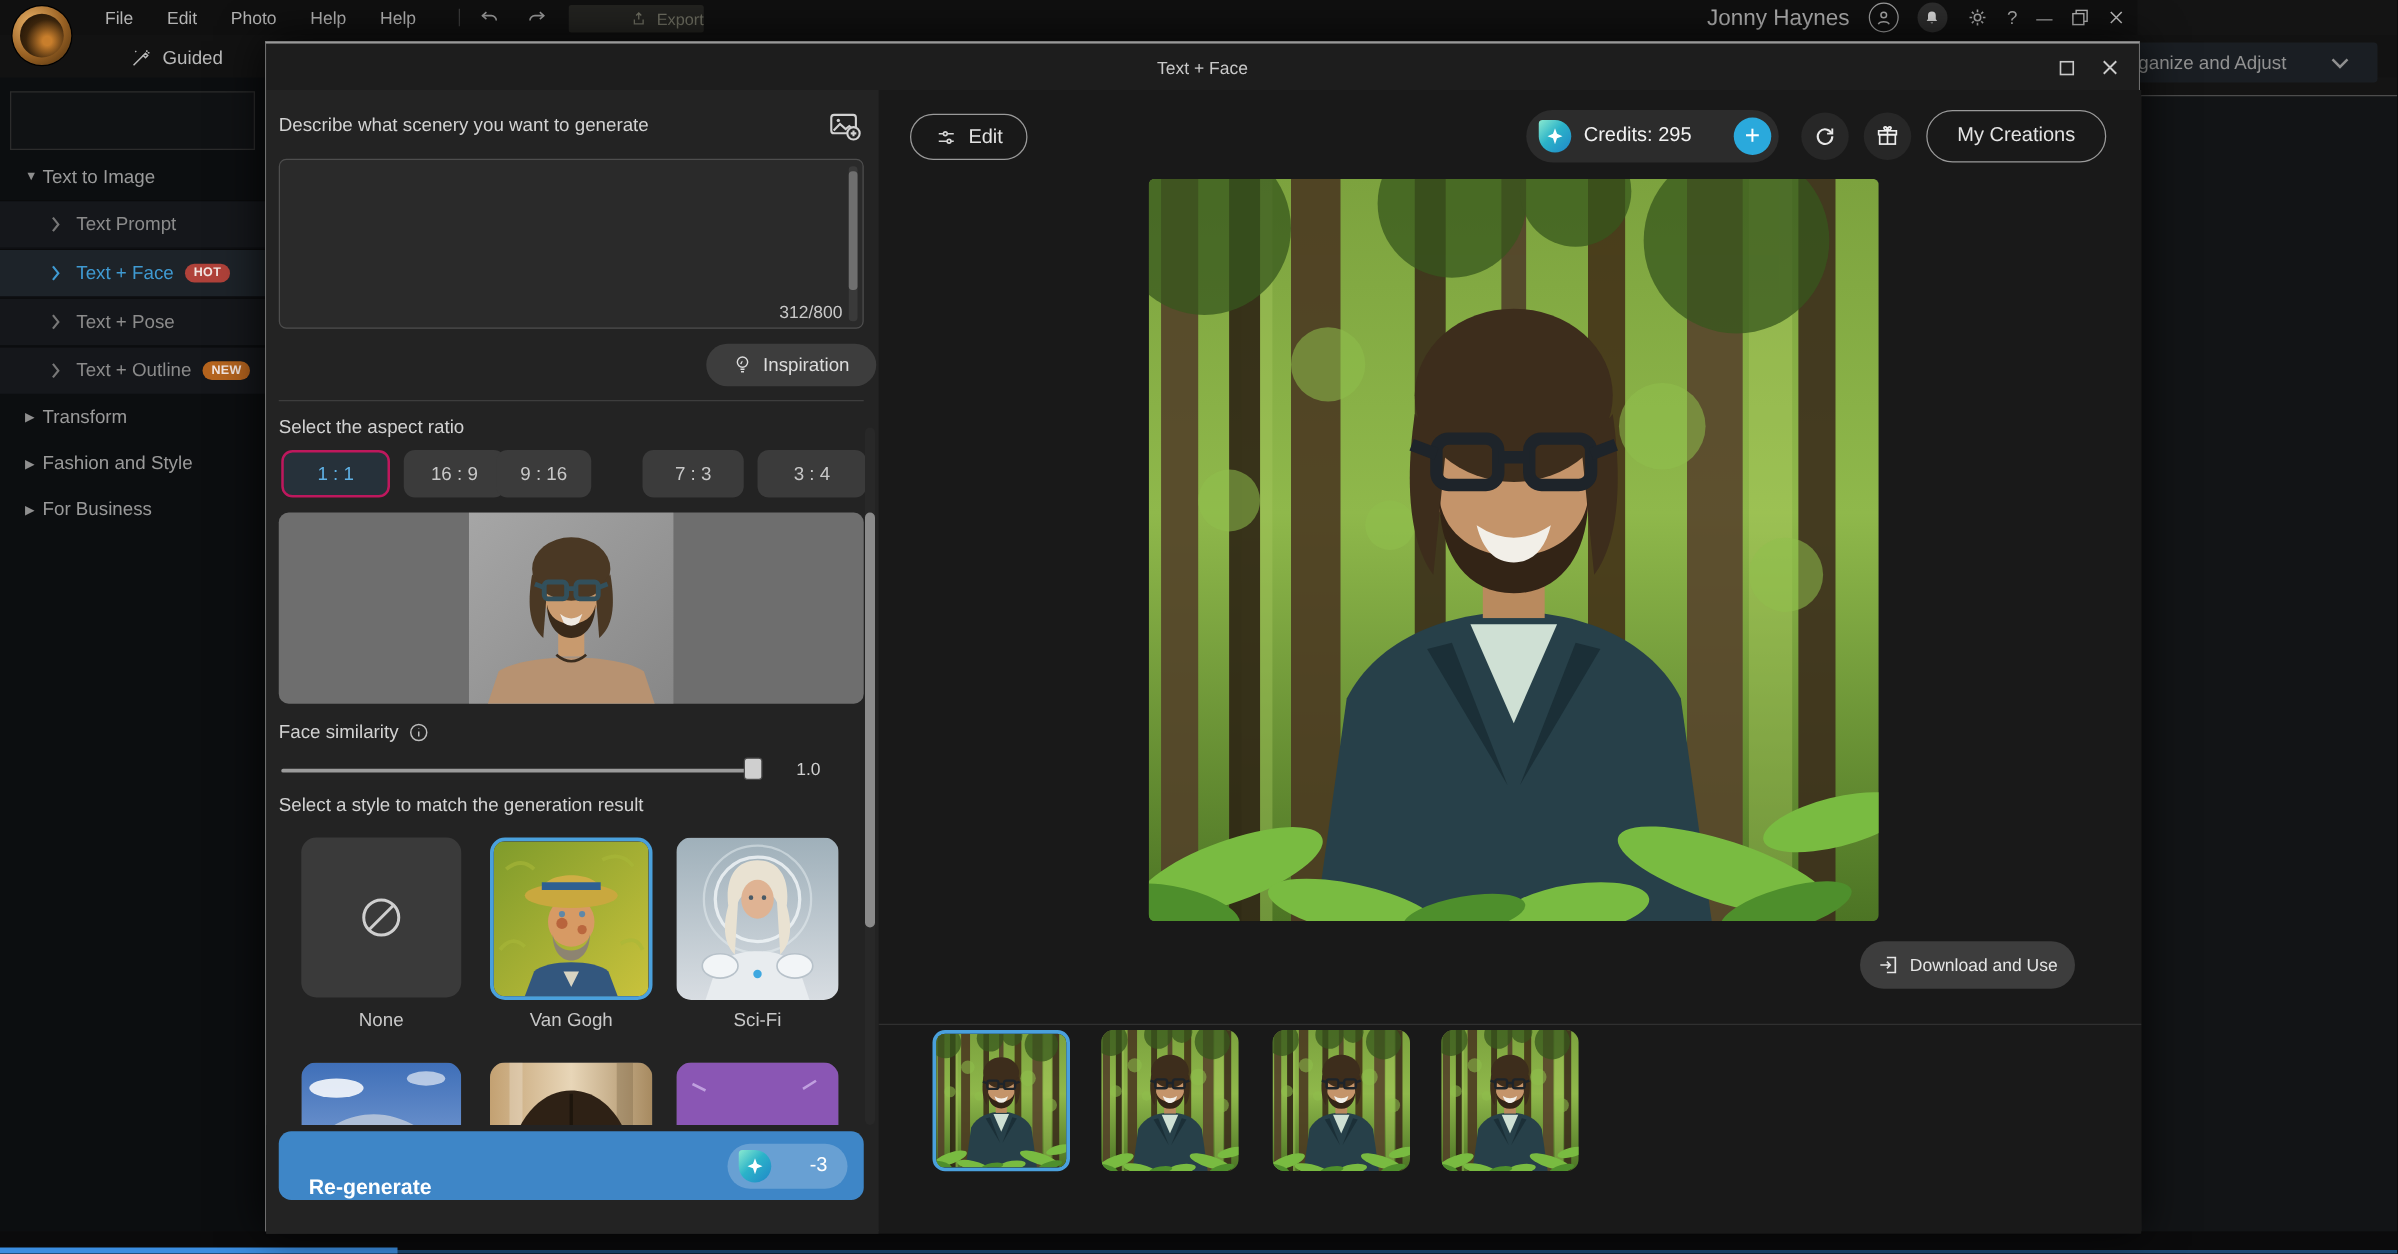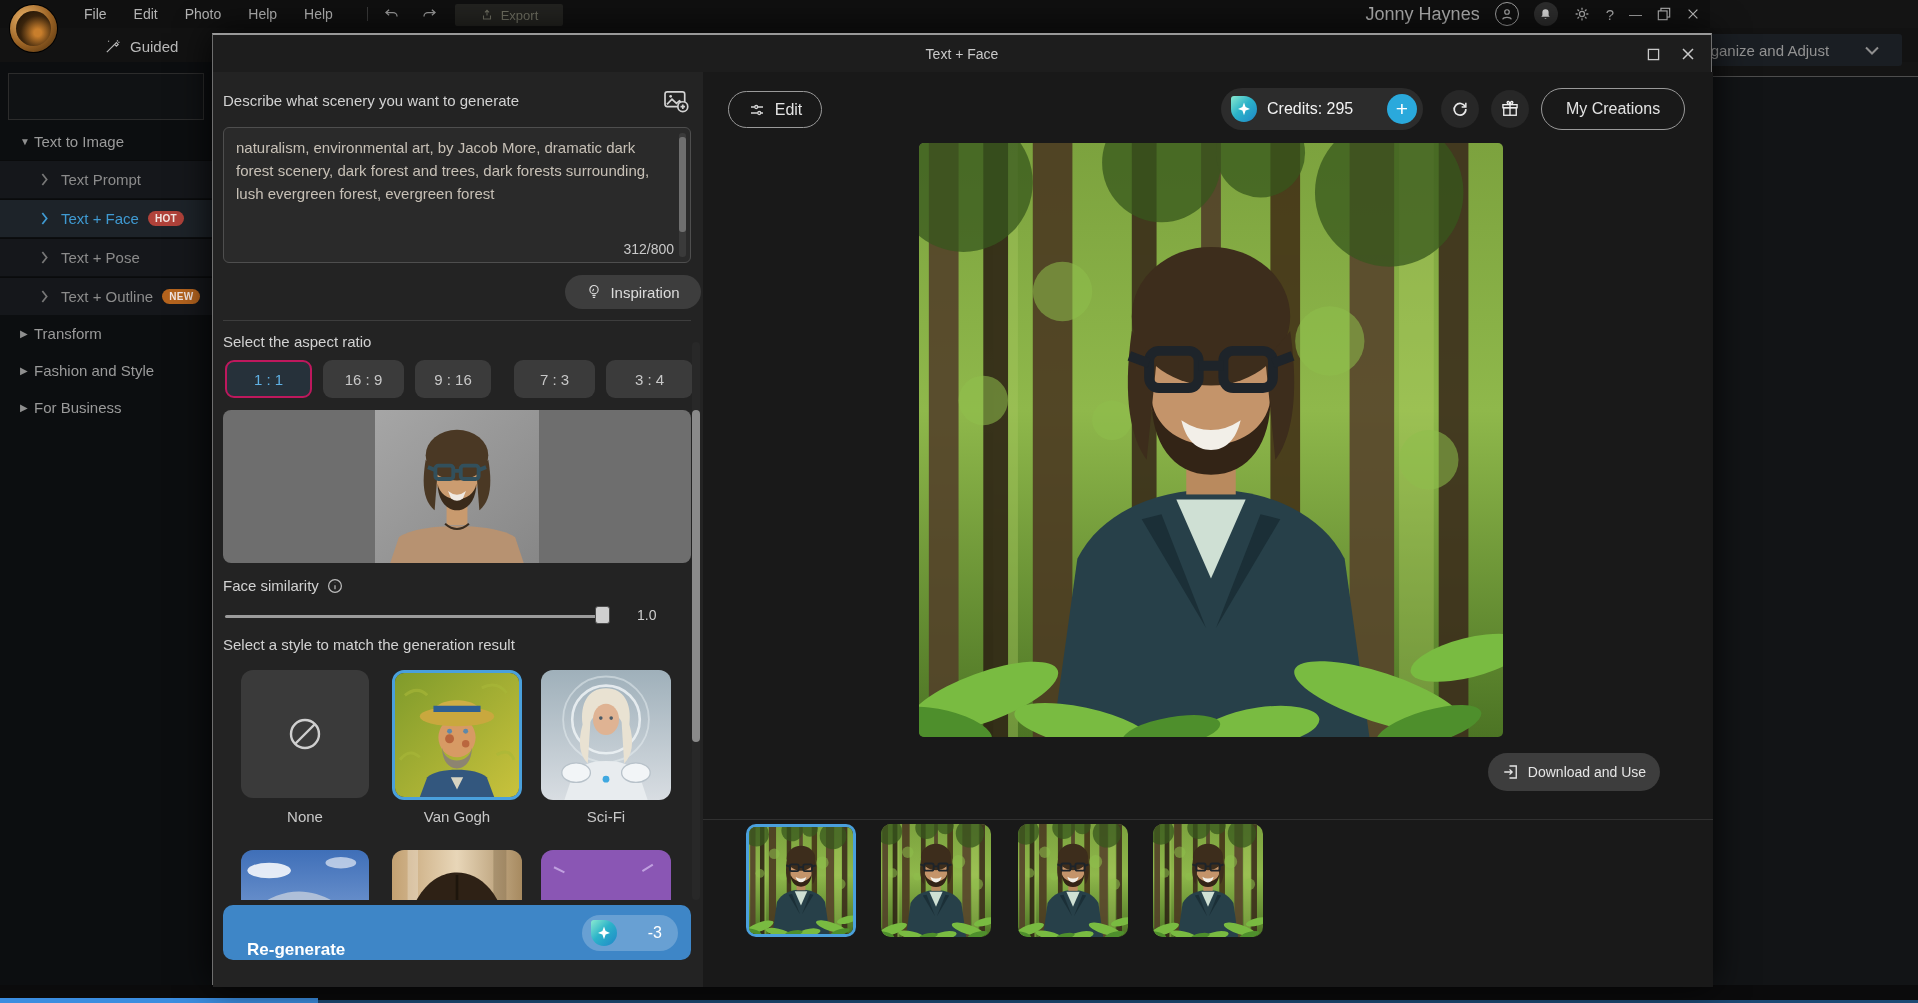--- a/index.html
+++ b/index.html
@@ -7,21 +7,21 @@
   #app{position:relative;width:1918px;height:1003px;background:#141414;overflow:hidden}
   .abs{position:absolute}
   svg{display:block}
 
   
   .titlebar{position:absolute;left:0;top:0;width:1710px;height:28px;background:#101010}
   .toolbar{position:absolute;left:0;top:28px;width:1918px;height:34px;background:#121212}
   .menu-row{position:absolute;left:84px;top:0;height:28px;display:flex;align-items:center;gap:27px}
   .menu-item{color:#b4b4b4;font-size:14px;cursor:default}
   .tb-icon{color:#9a9a9a}
-  .export-btn{position:absolute;left:455px;top:4px;width:108px;height:22px;background:#232320;display:flex;align-items:center;justify-content:center;gap:7px;color:#6f6f62;font-size:13px;border-radius:2px}
+  .export-btn{position:absolute;left:455px;top:4px;width:108px;height:22px;background:#232320;display:flex;align-items:center;justify-content:flex-end;gap:7px;color:#6f6f62;font-size:13px;border-radius:2px}
   .right-cluster{position:absolute;right:10px;top:0;height:28px;display:flex;align-items:center;gap:15px}
   .user-name{color:#b0b0b0;font-size:18px}
   .circ{width:24px;height:24px;border-radius:50%;display:flex;align-items:center;justify-content:center}
   .circ.dark{background:#2d2d2d}
   .help-q{color:#a8a8a8;font-size:15px}
   .win-glyph{color:#b5b5b5;font-size:13px}
   .logo{position:absolute;left:10px;top:5px;width:47px;height:47px;border-radius:50%;
     background:radial-gradient(circle at 32% 30%,#e8b066,#9a6224 55%,#54340f 92%);box-shadow:0 0 0 1px #000}
   .logo-inner{position:absolute;left:6px;top:6px;width:35px;height:35px;border-radius:50%;
     background:radial-gradient(circle at 62% 62%,#c87e2c 12%,#3a240c 55%,#140c04)}
@@ -271,21 +271,20 @@
         <svg width="27" height="27" viewBox="0 0 24 24" fill="none" stroke="#d2d2d2" stroke-width="1.5">
             <rect x="1.8" y="3.5" width="17.5" height="13" rx="2"></rect>
             <circle cx="6.8" cy="7.4" r="1.2" fill="#d2d2d2" stroke="none"></circle>
             <path d="M3.5 14.5 8 10l4 3.6 2.6-2.2 3.4 2.8"></path>
             <circle cx="17.6" cy="16.6" r="4.4" fill="#232323"></circle>
             <path d="M17.6 14.6v4M15.6 16.6h4"></path>
           </svg>
       </span>
 
       <div class="textbox">
-        <div class="textbox-text">naturalism, environmental art, by Jacob More, dramatic dark forest scenery, dark forest and trees, dark forests surrounding, lush evergreen forest, evergreen forest</div>
         <div class="tb-track"></div>
         <div class="tb-thumb"></div>
         <div class="counter">312/800</div>
       </div>
 
       <div class="inspiration">
         <svg width="16" height="18" viewBox="0 0 24 26" fill="none" stroke="#dcdcdc" stroke-width="1.7">
             <circle cx="12" cy="9.5" r="6.2"></circle>
             <path d="M9.6 18h4.8M10.2 21h3.6M10 12c.6-2 .8-3 2-3.4"></path>
           </svg>
@@ -294,21 +293,21 @@
 
       <div class="divider"></div>
 
       <div class="abs plabel" style="left:10px;top:261px">Select the aspect ratio</div>
       <div class="ratio-btn sel" style="left:12px;width:87px">
           <span>1 : 1</span>
         </div>
       <div class="ratio-btn" style="left:110px;width:81px">
           <span>16 : 9</span>
         </div>
-      <div class="ratio-btn" style="left:202px;width:76px">
+      <div class="ratio-btn" style="left:184px;width:76px">
           <span>9 : 16</span>
         </div>
       <div class="ratio-btn" style="left:301px;width:81px">
           <span>7 : 3</span>
         </div>
       <div class="ratio-btn" style="left:393px;width:87px">
           <span>3 : 4</span>
         </div>
 
       <div class="face-strip">

